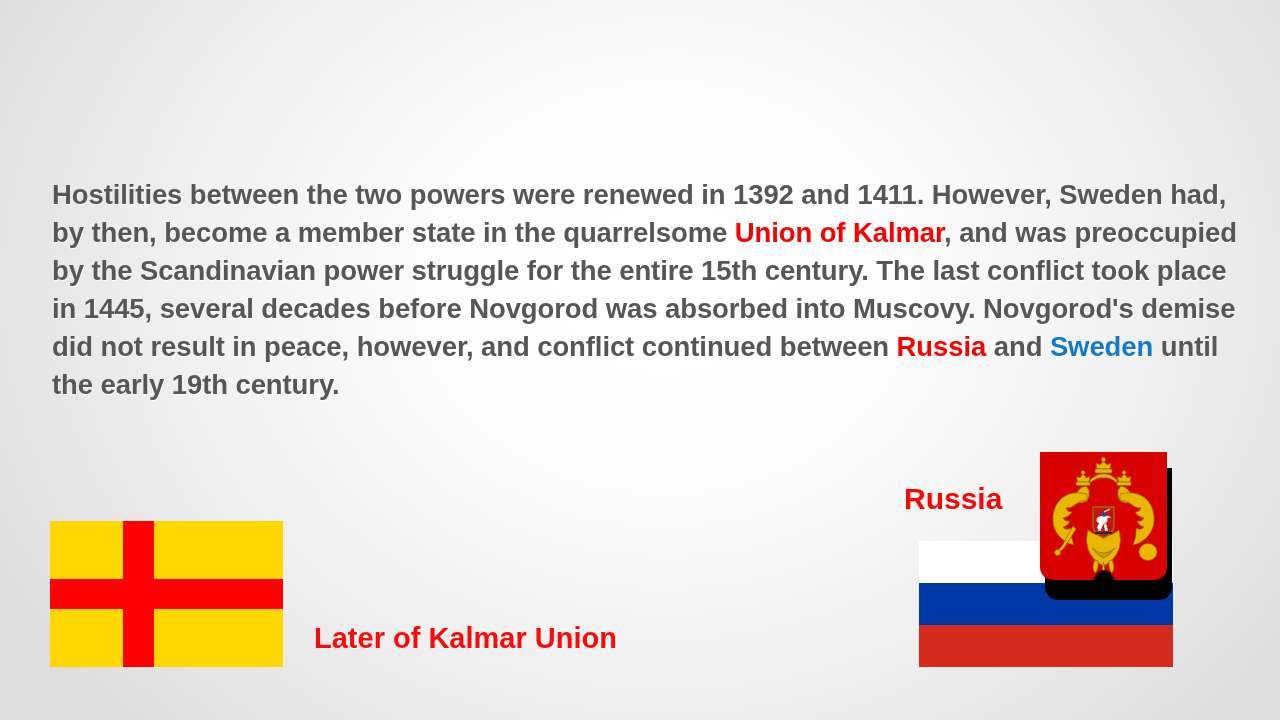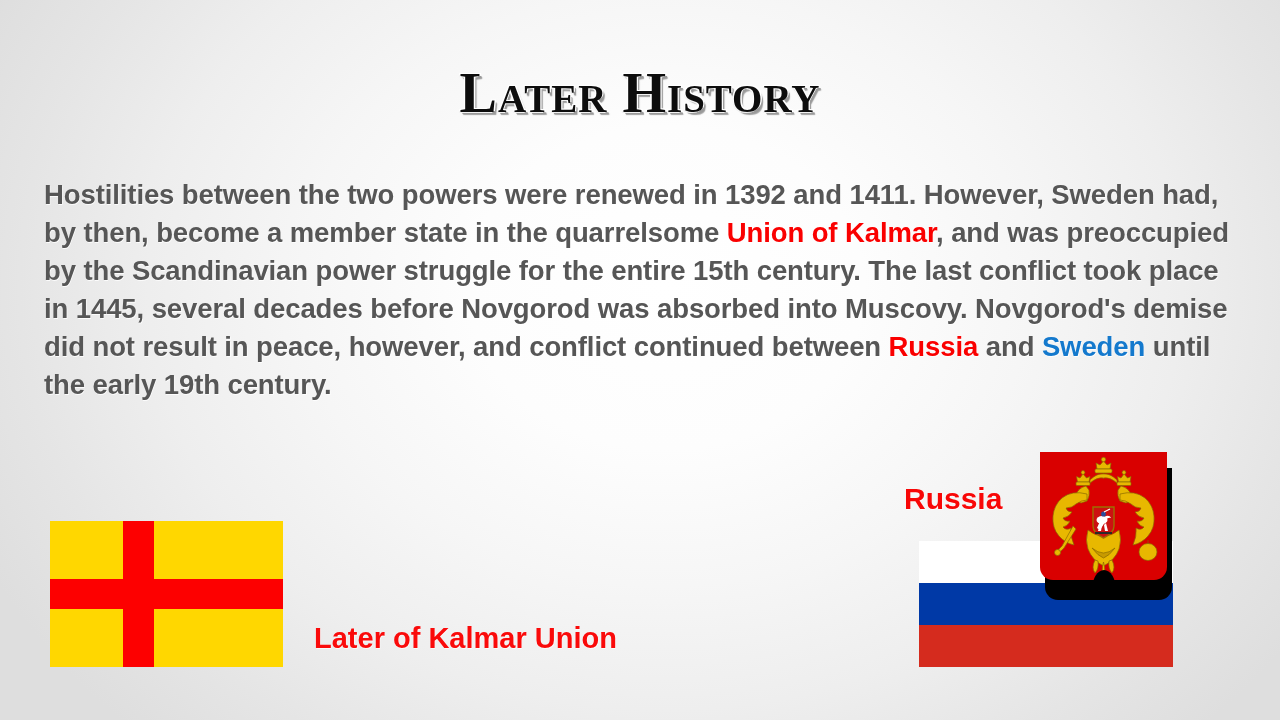--- a/index.html
+++ b/index.html
@@ -47,21 +47,21 @@
        1.3px -1.3px 0 #ffffff,
       -1.3px  1.3px 0 #f2f2f2,
        2px    2px   0 #9a9a9a,
        2.6px  2.6px 1px rgba(90,90,90,0.55);
     white-space: nowrap;
   }
 
   
   #body-text {
     position: absolute;
-    left: 44px;
+    left: 52px;
     top: 176px;
     width: 1205px;
     font-family: "Liberation Sans", sans-serif;
     font-weight: bold;
     font-size: 27.5px;
     line-height: 38px;
     color: #565656;
     letter-spacing: -0.1px;
     text-shadow: 0.6px 0.6px 0.6px rgba(255,255,255,0.85);
   }
@@ -176,21 +176,20 @@
     top: 0;
     width: 127px;
     height: 128px;
   }
 </style>
 </head>
 <body>
 
 <div id="slide">
 
-  <div id="slide-title">Later History</div>
 
   <div id="body-text">
     <span>Hostilities between the two powers were renewed in 1392 and 1411. However, Sweden had, by then, become a member state in the quarrelsome </span><span class="hl-red">Union of Kalmar</span><span>, and was preoccupied by the Scandinavian power struggle for the entire 15th century. The last conflict took place in 1445, several decades before Novgorod was absorbed into Muscovy. Novgorod's demise did not result in peace, however, and conflict continued between </span><span class="hl-red">Russia</span><span> and </span><span class="hl-blue">Sweden</span><span> until the early 19th century.</span>
   </div>
 
   <div id="kalmar-flag">
     <div id="kalmar-cross-h"></div>
     <div id="kalmar-cross-v"></div>
   </div>
   <div id="kalmar-caption">Later of Kalmar Union</div>

